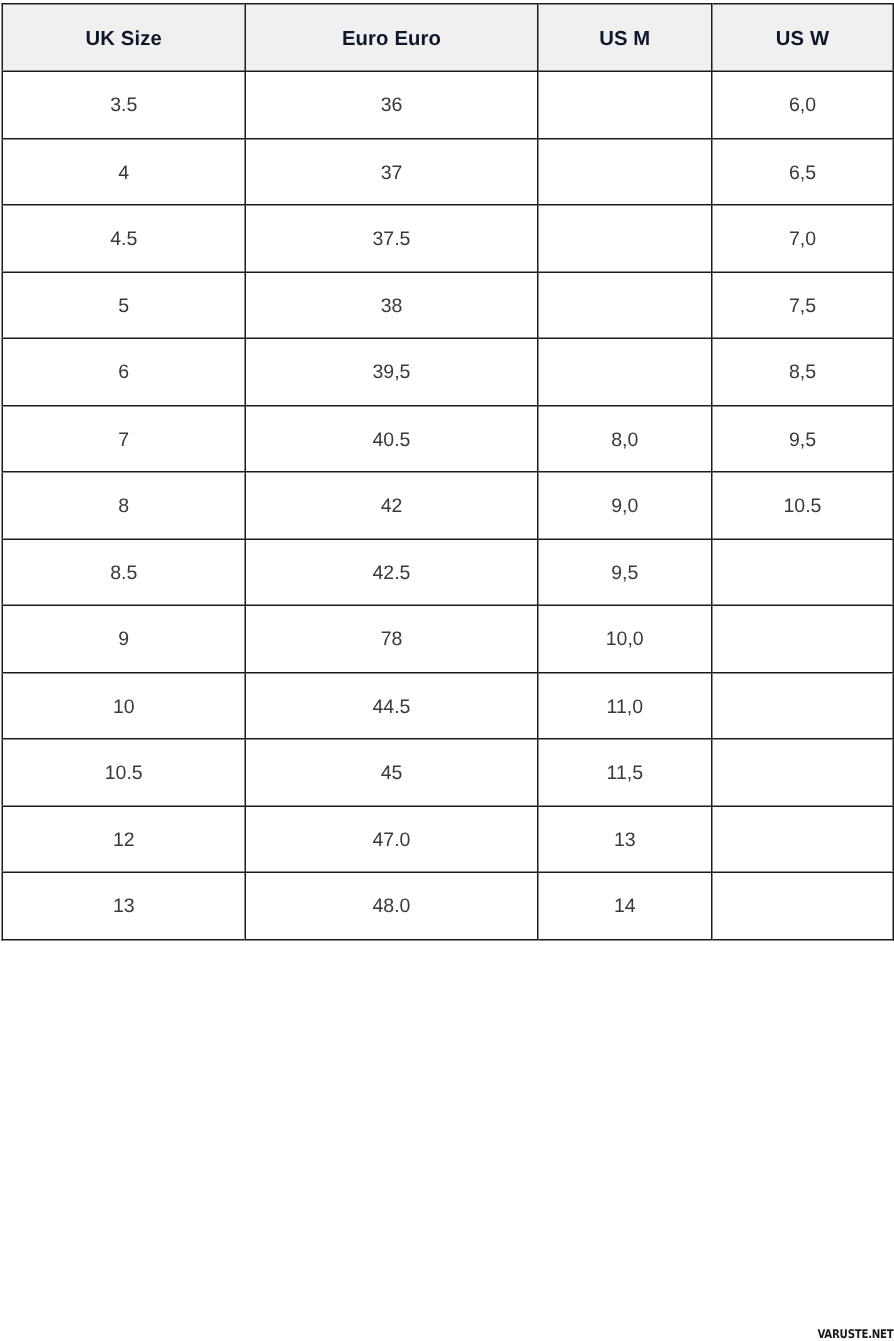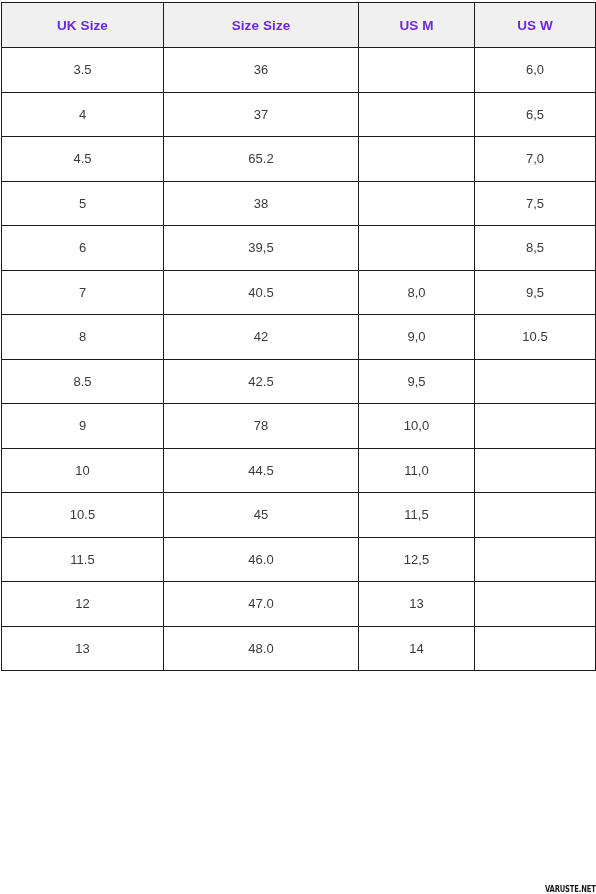--- a/index.html
+++ b/index.html
@@ -32,21 +32,21 @@
     border: 1px solid #1c1c1c;
   }
 
   table.size-table col.c-uk    { width: 162px; }
   table.size-table col.c-euro  { width: 195px; }
   table.size-table col.c-usm   { width: 116px; }
   table.size-table col.c-usw   { width: 121px; }
 
   table.size-table th {
     background: #f0f0f0;
-    color: #6d28d9;
+    color: #0f172a;
     font-weight: bold;
     font-size: 13.5px;
     letter-spacing: 0.1px;
     height: 45px;
     padding: 0 4px;
     text-align: center;
     vertical-align: middle;
     border-right: 1px solid #1c1c1c;
     border-bottom: 1px solid #1c1c1c;
   }
@@ -90,41 +90,41 @@
   <table class="size-table">
     <colgroup>
       <col class="c-uk">
         <col class="c-euro">
         <col class="c-usm">
         <col class="c-usw">
     </colgroup>
     <thead>
       <tr>
         <th>UK Size</th>
-        <th>Size Size</th>
+        <th>Euro Euro</th>
         <th>US M</th>
         <th>US W</th>
       </tr>
     </thead>
     <tbody id="table-body">
         <tr>
           <td>3.5</td>
           <td>36</td>
           <td></td>
           <td>6,0</td>
         </tr>
         <tr>
           <td>4</td>
           <td>37</td>
           <td></td>
           <td>6,5</td>
         </tr>
         <tr>
           <td>4.5</td>
-          <td>65.2</td>
+          <td>37.5</td>
           <td></td>
           <td>7,0</td>
         </tr>
         <tr>
           <td>5</td>
           <td>38</td>
           <td></td>
           <td>7,5</td>
         </tr>
         <tr>
@@ -163,26 +163,20 @@
           <td>11,0</td>
           <td></td>
         </tr>
         <tr>
           <td>10.5</td>
           <td>45</td>
           <td>11,5</td>
           <td></td>
         </tr>
         <tr>
-          <td>11.5</td>
-          <td>46.0</td>
-          <td>12,5</td>
-          <td></td>
-        </tr>
-        <tr>
           <td>12</td>
           <td>47.0</td>
           <td>13</td>
           <td></td>
         </tr>
         <tr>
           <td>13</td>
           <td>48.0</td>
           <td>14</td>
           <td></td>

